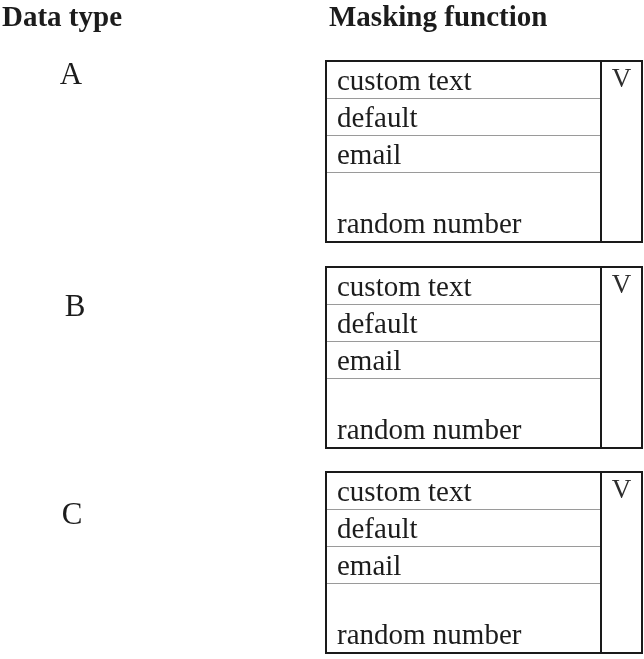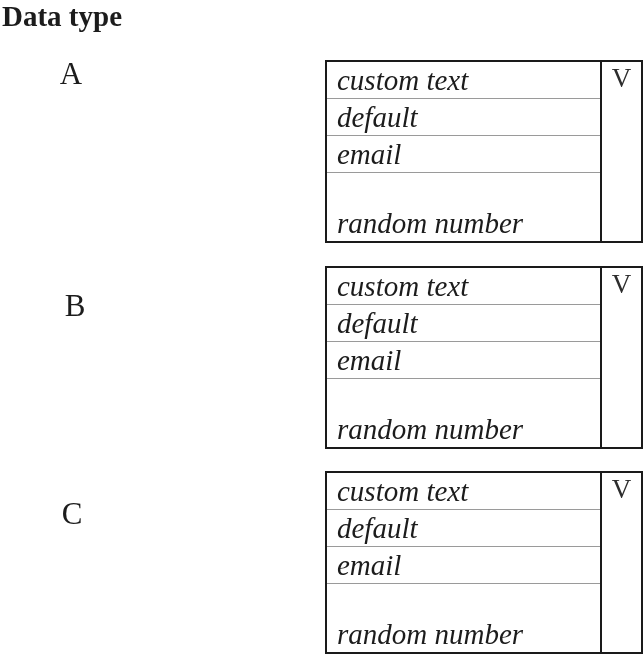--- a/index.html
+++ b/index.html
@@ -46,21 +46,20 @@
   }
   .dd-box-1 { top: 60px; }
   .dd-box-2 { top: 266px; }
   .dd-box-3 { top: 471px; }
 
   .dd-options {
     flex: 1 1 auto;
     display: flex;
     flex-direction: column;
     min-width: 0;
-    font-style: italic;
   }
   .dd-option {
     flex: 1 1 0;
     display: flex;
     align-items: center;
     padding-left: 10px;
     font-size: 29px;
     line-height: 1;
     border-bottom: 1px solid #9a9a9a;
     white-space: nowrap;
@@ -83,20 +82,21 @@
     color: #2d2d2d;
   }
 </style>
 </head>
 <body>
 
 <div class="canvas">
 
   <div class="col-header hdr-datatype">Data type</div>
 
+  <div class="col-header hdr-masking">Masking function</div>
 
   <div class="row-letter letter-a">A</div>
 
   <div class="row-letter letter-b">B</div>
 
   <div class="row-letter letter-c">C</div>
 
   <div class="dropdown dd-box-1">
     <div class="dd-options">
       <div class="dd-option">custom text</div>

